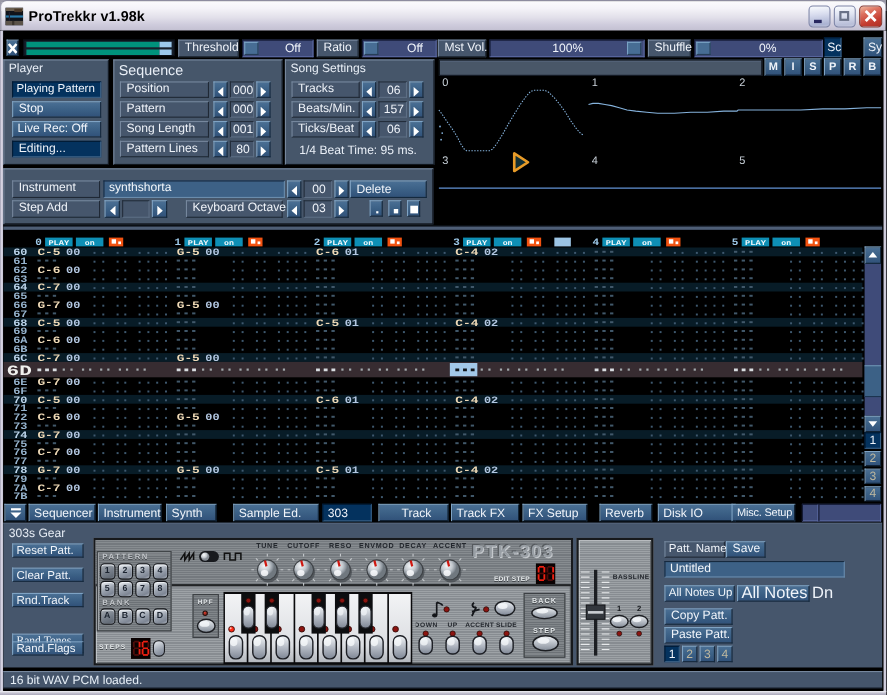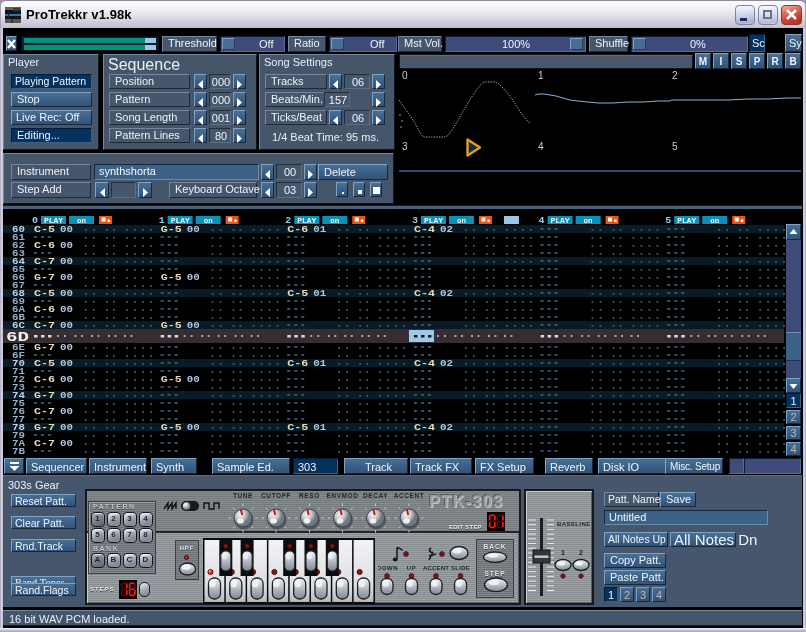--- a/index.html
+++ b/index.html
@@ -83,21 +83,21 @@
 <div class="btn" style="left:785px;top:34px;width:17px;height:18px;">
     <span style="position:absolute;left:3px;top:2px">Sy</span>
   </div>
 <div class="panel" style="left:3px;top:54px;width:96px;height:96px;"></div>
 <div class="abs" style="left:8px;top:56px;font-size:11px;color:#e8eef6;">Player</div>
 <div class="btnp" style="left:11px;top:74px;width:81px;height:15px;padding-left:3px;line-height:13px;font-size:10.5px;">Playing Pattern</div>
 <div class="btn" style="left:11px;top:92px;width:81px;height:15px;line-height:13px;">Stop</div>
 <div class="btn" style="left:11px;top:110px;width:81px;height:15px;padding-left:4px;line-height:13px;">Live Rec: Off</div>
 <div class="btnp" style="left:11px;top:128px;width:81px;height:15px;line-height:13px;">Editing...</div>
 <div class="panel" style="left:103px;top:54px;width:154px;height:96px;"></div>
-<div class="abs" style="left:108px;top:56px;font-size:16px;color:#e8eef6;">Sequence</div>
+<div class="abs" style="left:108px;top:56px;font-size:13px;color:#e8eef6;">Sequence</div>
 <div class="lab" style="left:109px;top:74px;width:81px;height:15px;">Position</div>
 <div class="arr" style="left:194px;top:74px;width:13px;height:15px;"><svg width="9" height="9" style="margin-top:3px">
       <path d="M7 0 L2 4.5 L7 9 Z" fill="#fff"></path>
     </svg></div>
 <div class="vfld" style="left:209px;top:74px;width:22px;height:15px;">
     <span style="position:absolute;left:0;top:1px;width:22px;text-align:center">000</span>
   </div>
 <div class="arr" style="left:233px;top:74px;width:13px;height:15px;"><svg width="9" height="9" style="margin-top:3px">
       <path d="M2 0 L7 4.5 L2 9 Z" fill="#fff"></path>
     </svg></div>
@@ -140,21 +140,21 @@
 <div class="vfld" style="left:344px;top:74px;width:26px;height:15px;">
     <span style="position:absolute;left:0;top:1px;width:26px;text-align:center">06</span>
   </div>
 <div class="arr" style="left:372px;top:74px;width:13px;height:15px;"><svg width="9" height="9" style="margin-top:3px">
       <path d="M2 0 L7 4.5 L2 9 Z" fill="#fff"></path>
     </svg></div>
 <div class="lab" style="left:265px;top:92px;width:62px;height:15px;">Beats/Min.</div>
 <div class="arr" style="left:329px;top:92px;width:13px;height:15px;"><svg width="9" height="9" style="margin-top:3px">
       <path d="M7 0 L2 4.5 L7 9 Z" fill="#fff"></path>
     </svg></div>
-<div class="vfld" style="left:324px;top:92px;width:26px;height:15px;">
+<div class="vfld" style="left:344px;top:92px;width:26px;height:15px;">
     <span style="position:absolute;left:0;top:1px;width:26px;text-align:center">157</span>
   </div>
 <div class="arr" style="left:372px;top:92px;width:13px;height:15px;"><svg width="9" height="9" style="margin-top:3px">
       <path d="M2 0 L7 4.5 L2 9 Z" fill="#fff"></path>
     </svg></div>
 <div class="lab" style="left:265px;top:110px;width:62px;height:15px;">Ticks/Beat</div>
 <div class="arr" style="left:329px;top:110px;width:13px;height:15px;"><svg width="9" height="9" style="margin-top:3px">
       <path d="M7 0 L2 4.5 L7 9 Z" fill="#fff"></path>
     </svg></div>
 <div class="vfld" style="left:344px;top:110px;width:26px;height:15px;">

